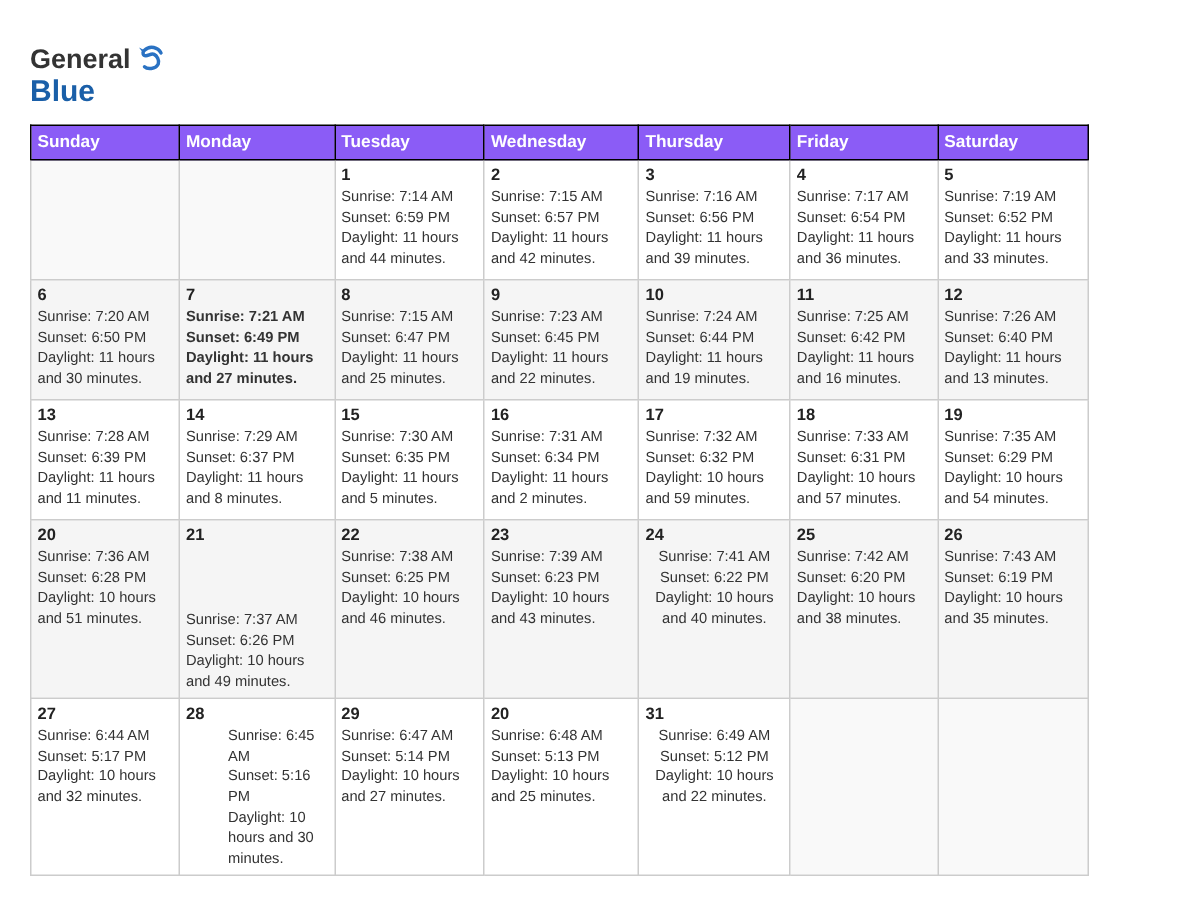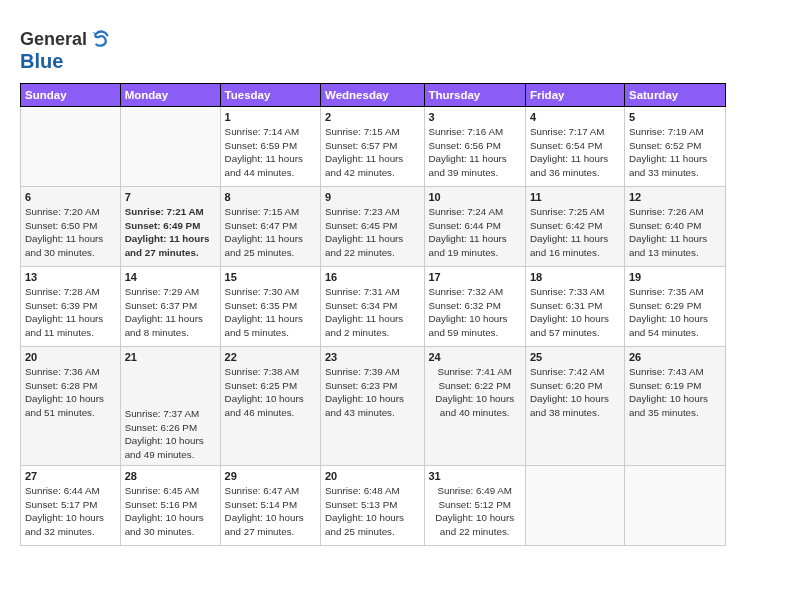--- a/index.html
+++ b/index.html
@@ -300,21 +300,21 @@
         </tr>
         <tr>
           <td>
             <span class="day-num">27</span>
             <div class="day-info" style="white-space: pre-line;">Sunrise: 6:44 AM
 Sunset: 5:17 PM
 Daylight: 10 hours and 32 minutes.</div>
           </td>
           <td>
             <span class="day-num">28</span>
-            <div class="day-info" style="white-space: pre-line;">Sunrise: 6:45 AM
+            <div class="day-info" style="white-space: pre-line; margin-left: 28px;">Sunrise: 6:45 AM
 Sunset: 5:16 PM
 Daylight: 10 hours and 30 minutes.</div>
           </td>
           <td>
             <span class="day-num">29</span>
             <div class="day-info" style="white-space: pre-line;">Sunrise: 6:47 AM
 Sunset: 5:14 PM
 Daylight: 10 hours and 27 minutes.</div>
           </td>
           <td>

